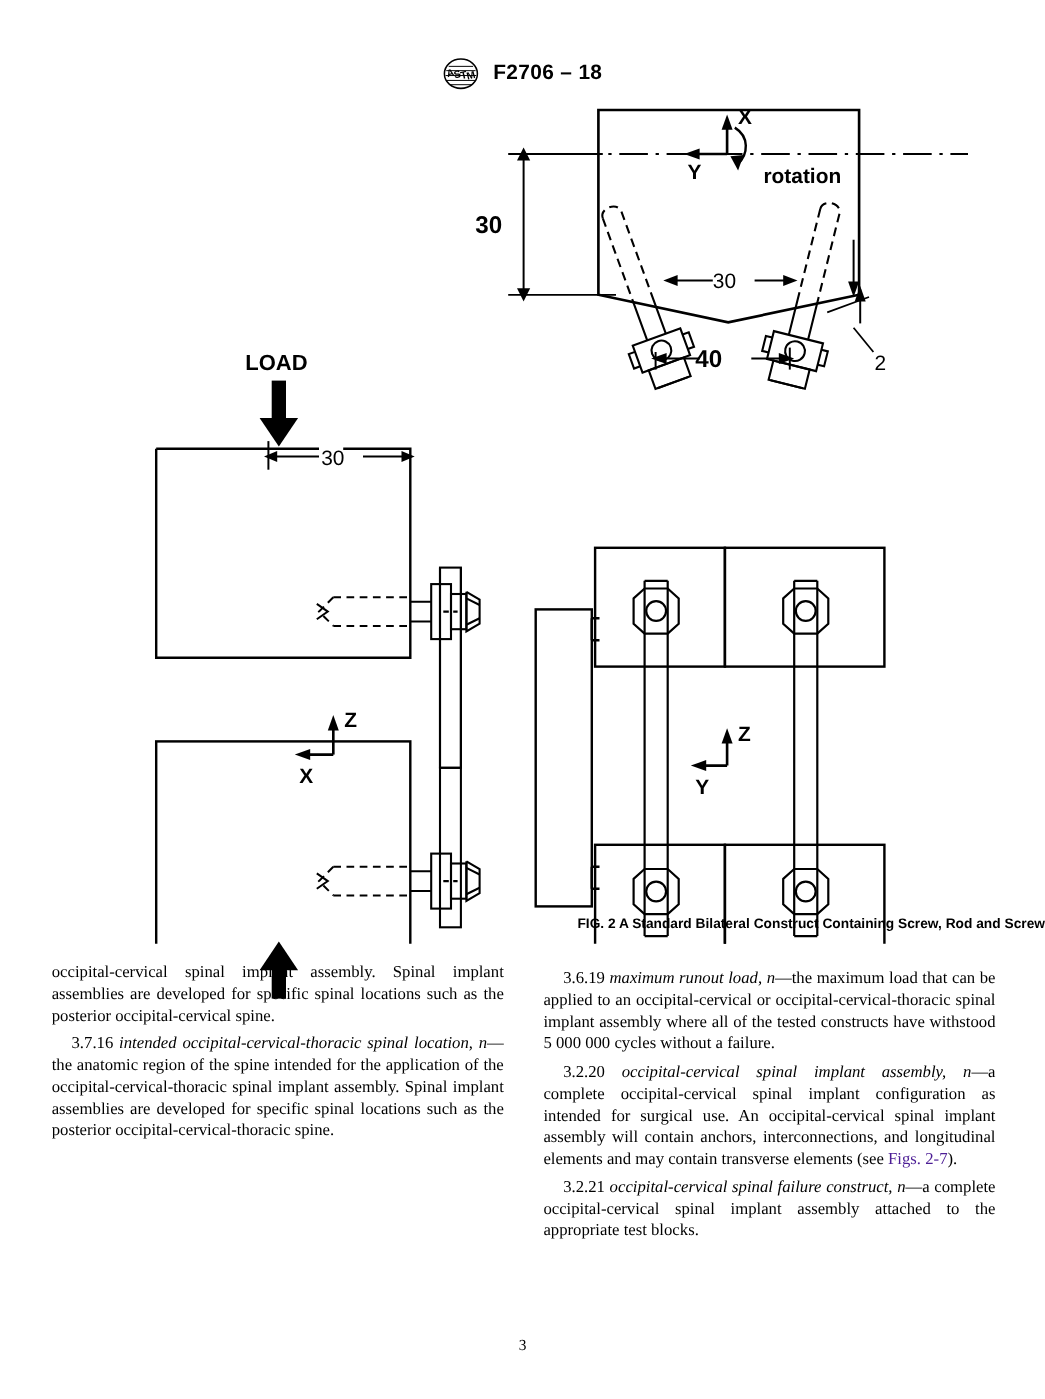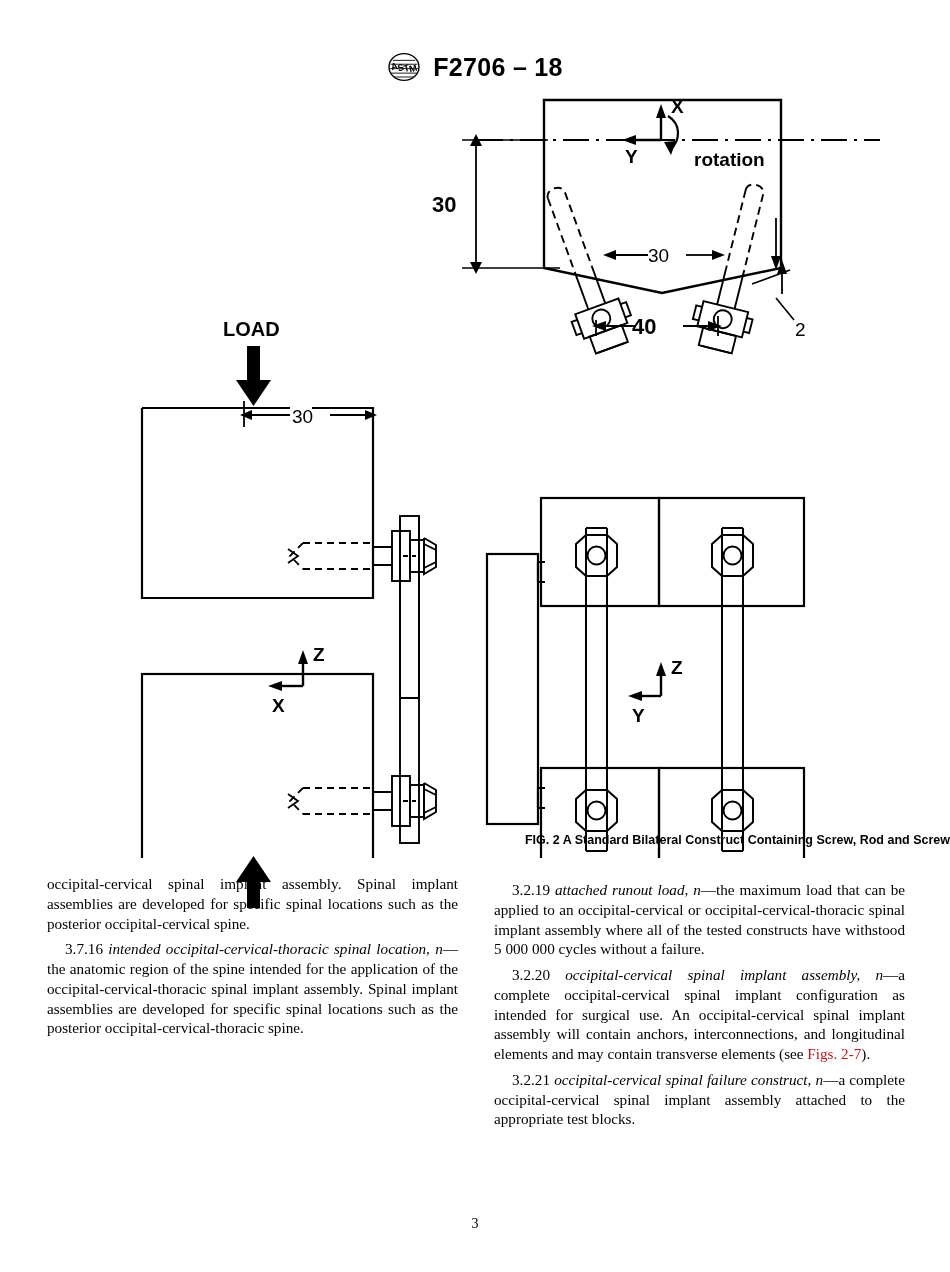--- a/index.html
+++ b/index.html
@@ -28,21 +28,21 @@
     justify-content: center;
     gap: 12px;
   }
   .astm-logo {
     width: 34px;
     height: 30px;
   }
   .header-title {
     font-family: "Liberation Sans", sans-serif;
     font-weight: bold;
-    font-size: 25px;
+    font-size: 19px;
     letter-spacing: 0.3px;
   }
 
   
   .figure-area {
     position: absolute;
     top: 88px;
     left: 0;
     width: 950px;
     height: 770px;
@@ -79,21 +79,21 @@
     text-align: justify;
     text-justify: inter-word;
     hyphens: manual;
   }
   .col p.indent {
     text-indent: 18px;
     margin-top: 6px;
   }
   .col p.first { text-indent: 0; }
   i { font-style: italic; }
-  .lnk { color: #b91c1c; }
+  .lnk { color: #4c1d95; }
 
   .page-number {
     position: absolute;
     top: 1216px;
     left: 0;
     width: 950px;
     text-align: center;
     font-size: 14px;
   }
 
@@ -383,21 +383,21 @@
   </div>
 
   <div class="fig-caption">FIG. 2 A Standard Bilateral Construct Containing Screw, Rod and Screw</div>
 
   <div class="columns">
     <div class="col" id="left-col">
         <p class="first"><span>occipital-cervical spinal implant assembly. Spinal implant assemblies are developed for specific spinal locations such as the posterior occipital-cervical spine.</span></p>
         <p class="indent"><span>3.7.16 </span><i>intended occipital-cervical-thoracic spinal location, n</i><span>—the anatomic region of the spine intended for the application of the occipital-cervical-thoracic spinal implant assembly. Spinal implant assemblies are developed for specific spinal locations such as the posterior occipital-cervical-thoracic spine.</span></p>
       </div>
     <div class="col" id="right-col">
-        <p class="indent"><span>3.2.19 </span><i>attached runout load, n</i><span>—the maximum load that can be applied to an occipital-cervical or occipital-cervical-thoracic spinal implant assembly where all of the tested constructs have withstood 5 000 000 cycles without a failure.</span></p>
+        <p class="indent"><span>3.6.19 </span><i>maximum runout load, n</i><span>—the maximum load that can be applied to an occipital-cervical or occipital-cervical-thoracic spinal implant assembly where all of the tested constructs have withstood 5 000 000 cycles without a failure.</span></p>
         <p class="indent"><span>3.2.20 </span><i>occipital-cervical spinal implant assembly, n</i><span>—a complete occipital-cervical spinal implant configuration as intended for surgical use. An occipital-cervical spinal implant assembly will contain anchors, interconnections, and longitudinal elements and may contain transverse elements (see </span><span class="lnk">Figs. 2-7</span><span>).</span></p>
         <p class="indent"><span>3.2.21 </span><i>occipital-cervical spinal failure construct, n</i><span>—a complete occipital-cervical spinal implant assembly attached to the appropriate test blocks.</span></p>
       </div>
   </div>
 
   <div class="page-number">3</div>
 
 </div>
 
 </body></html>

